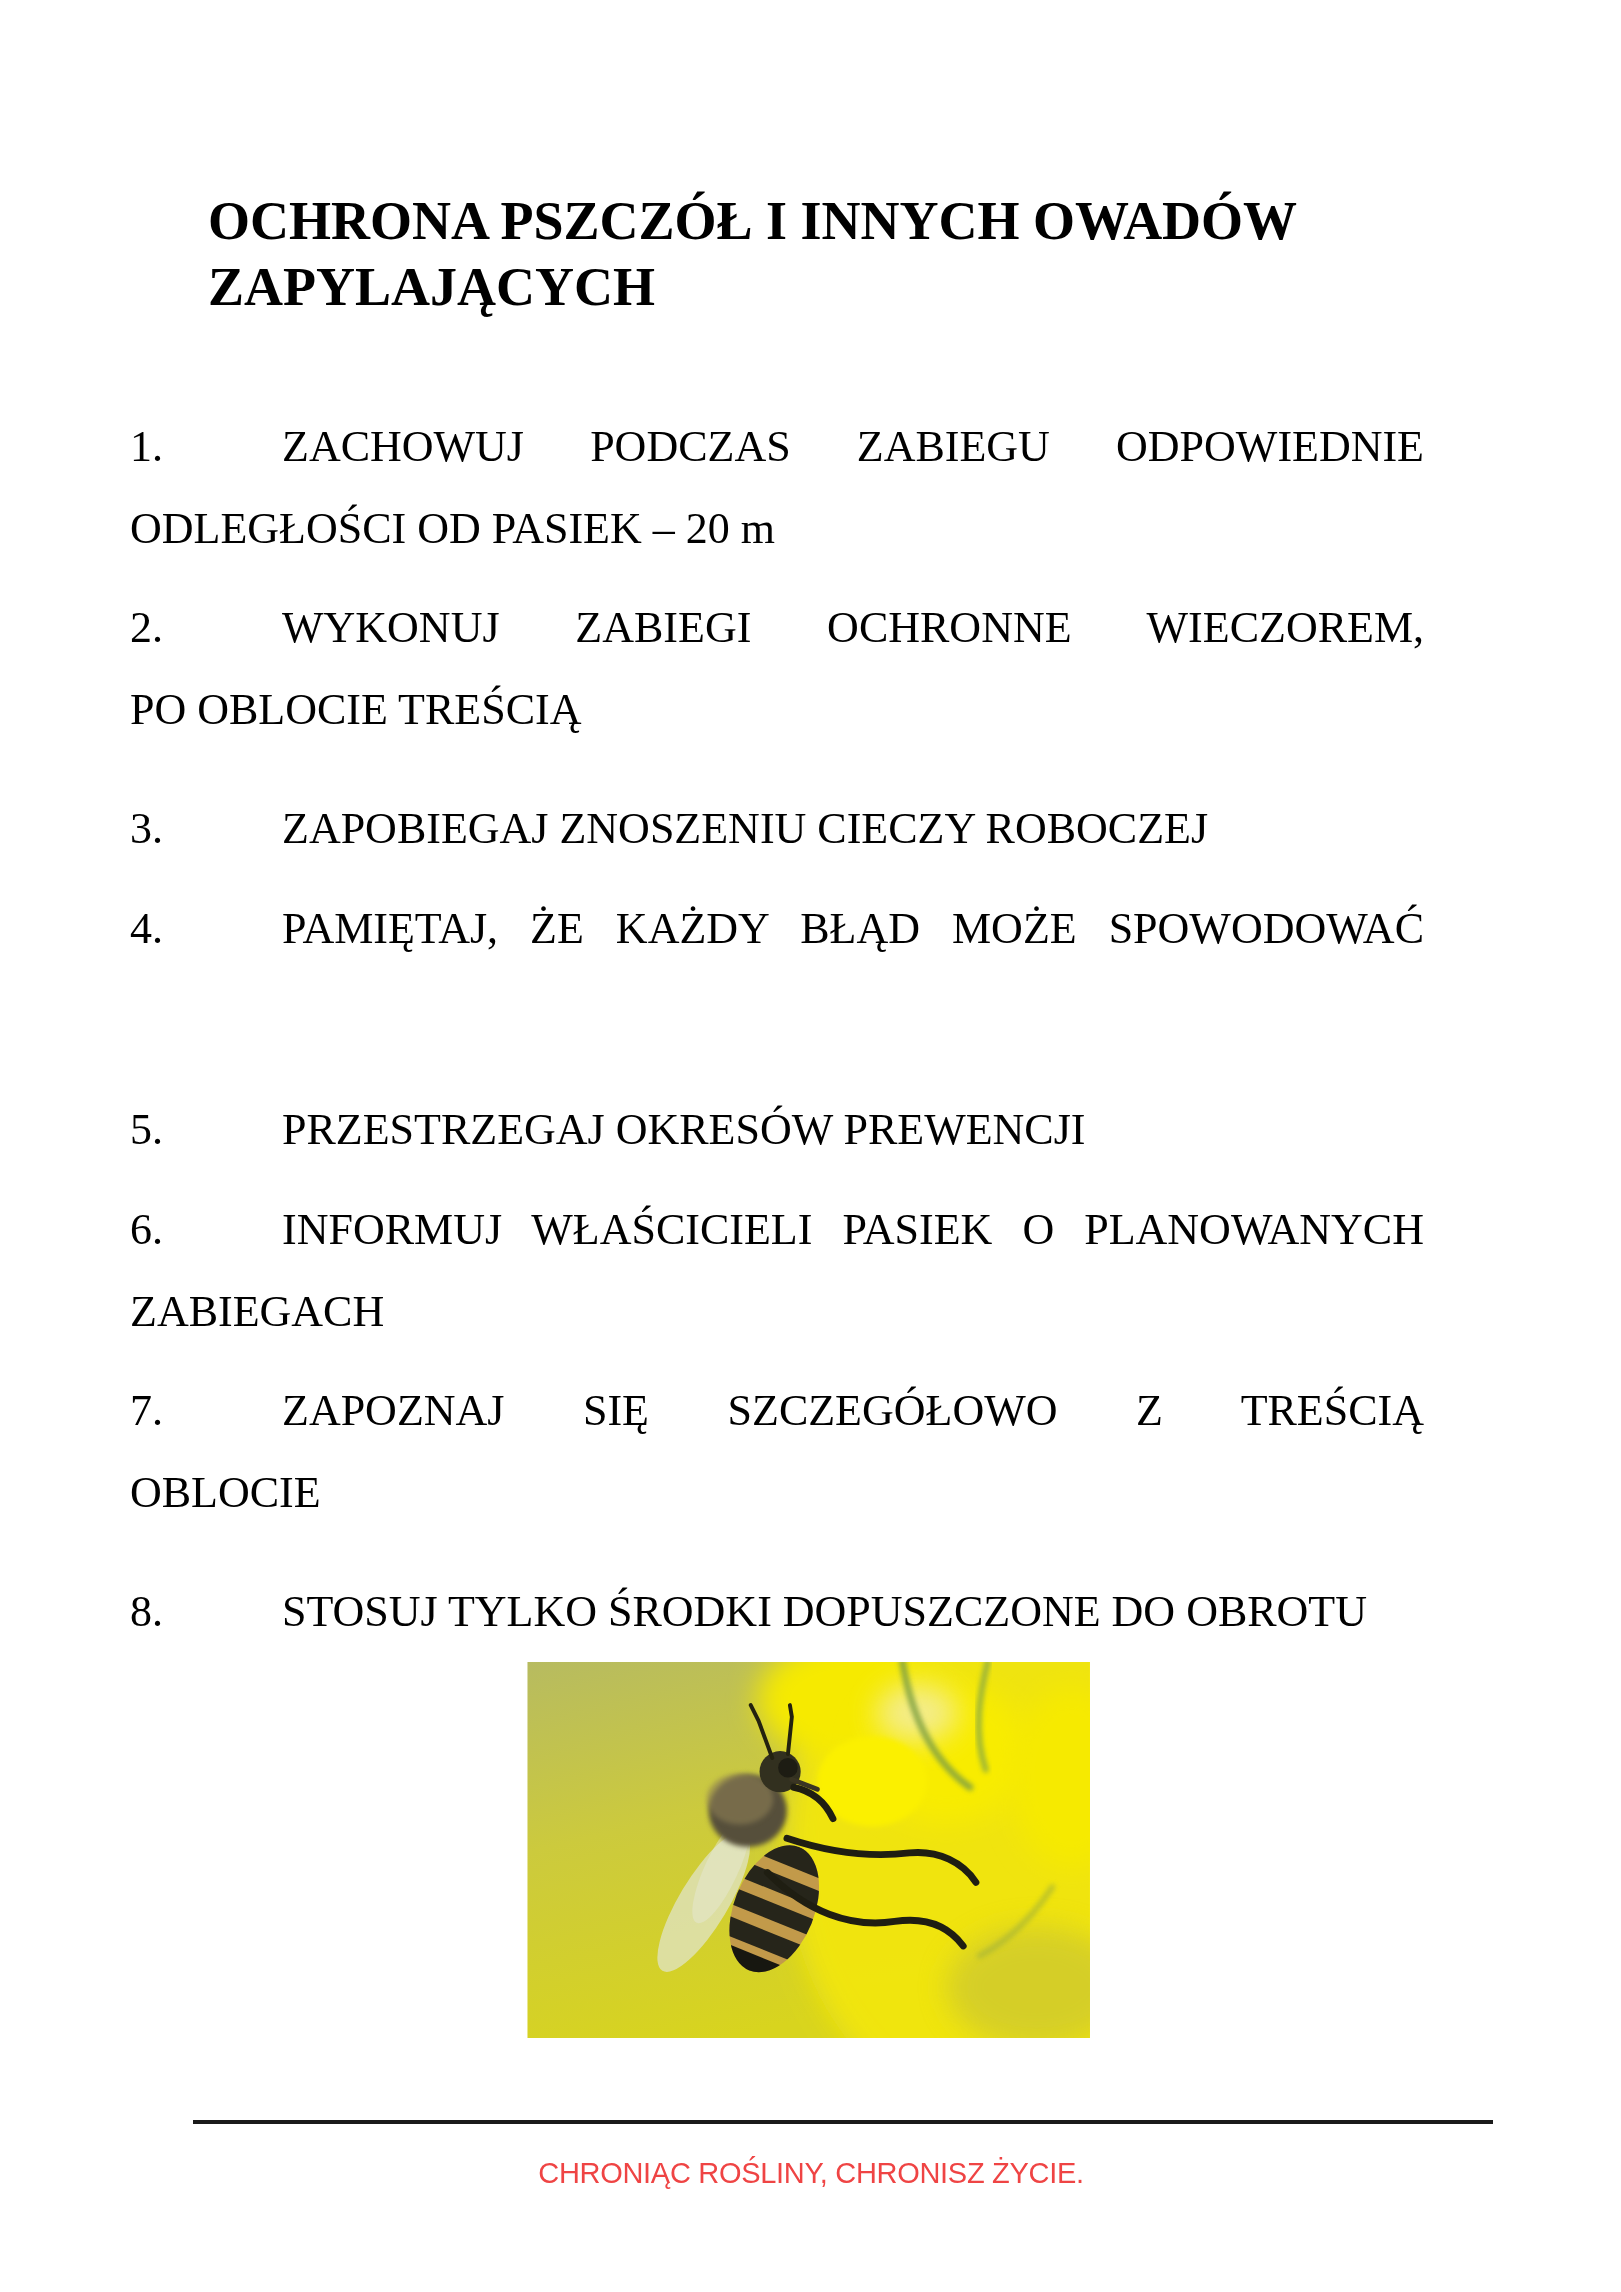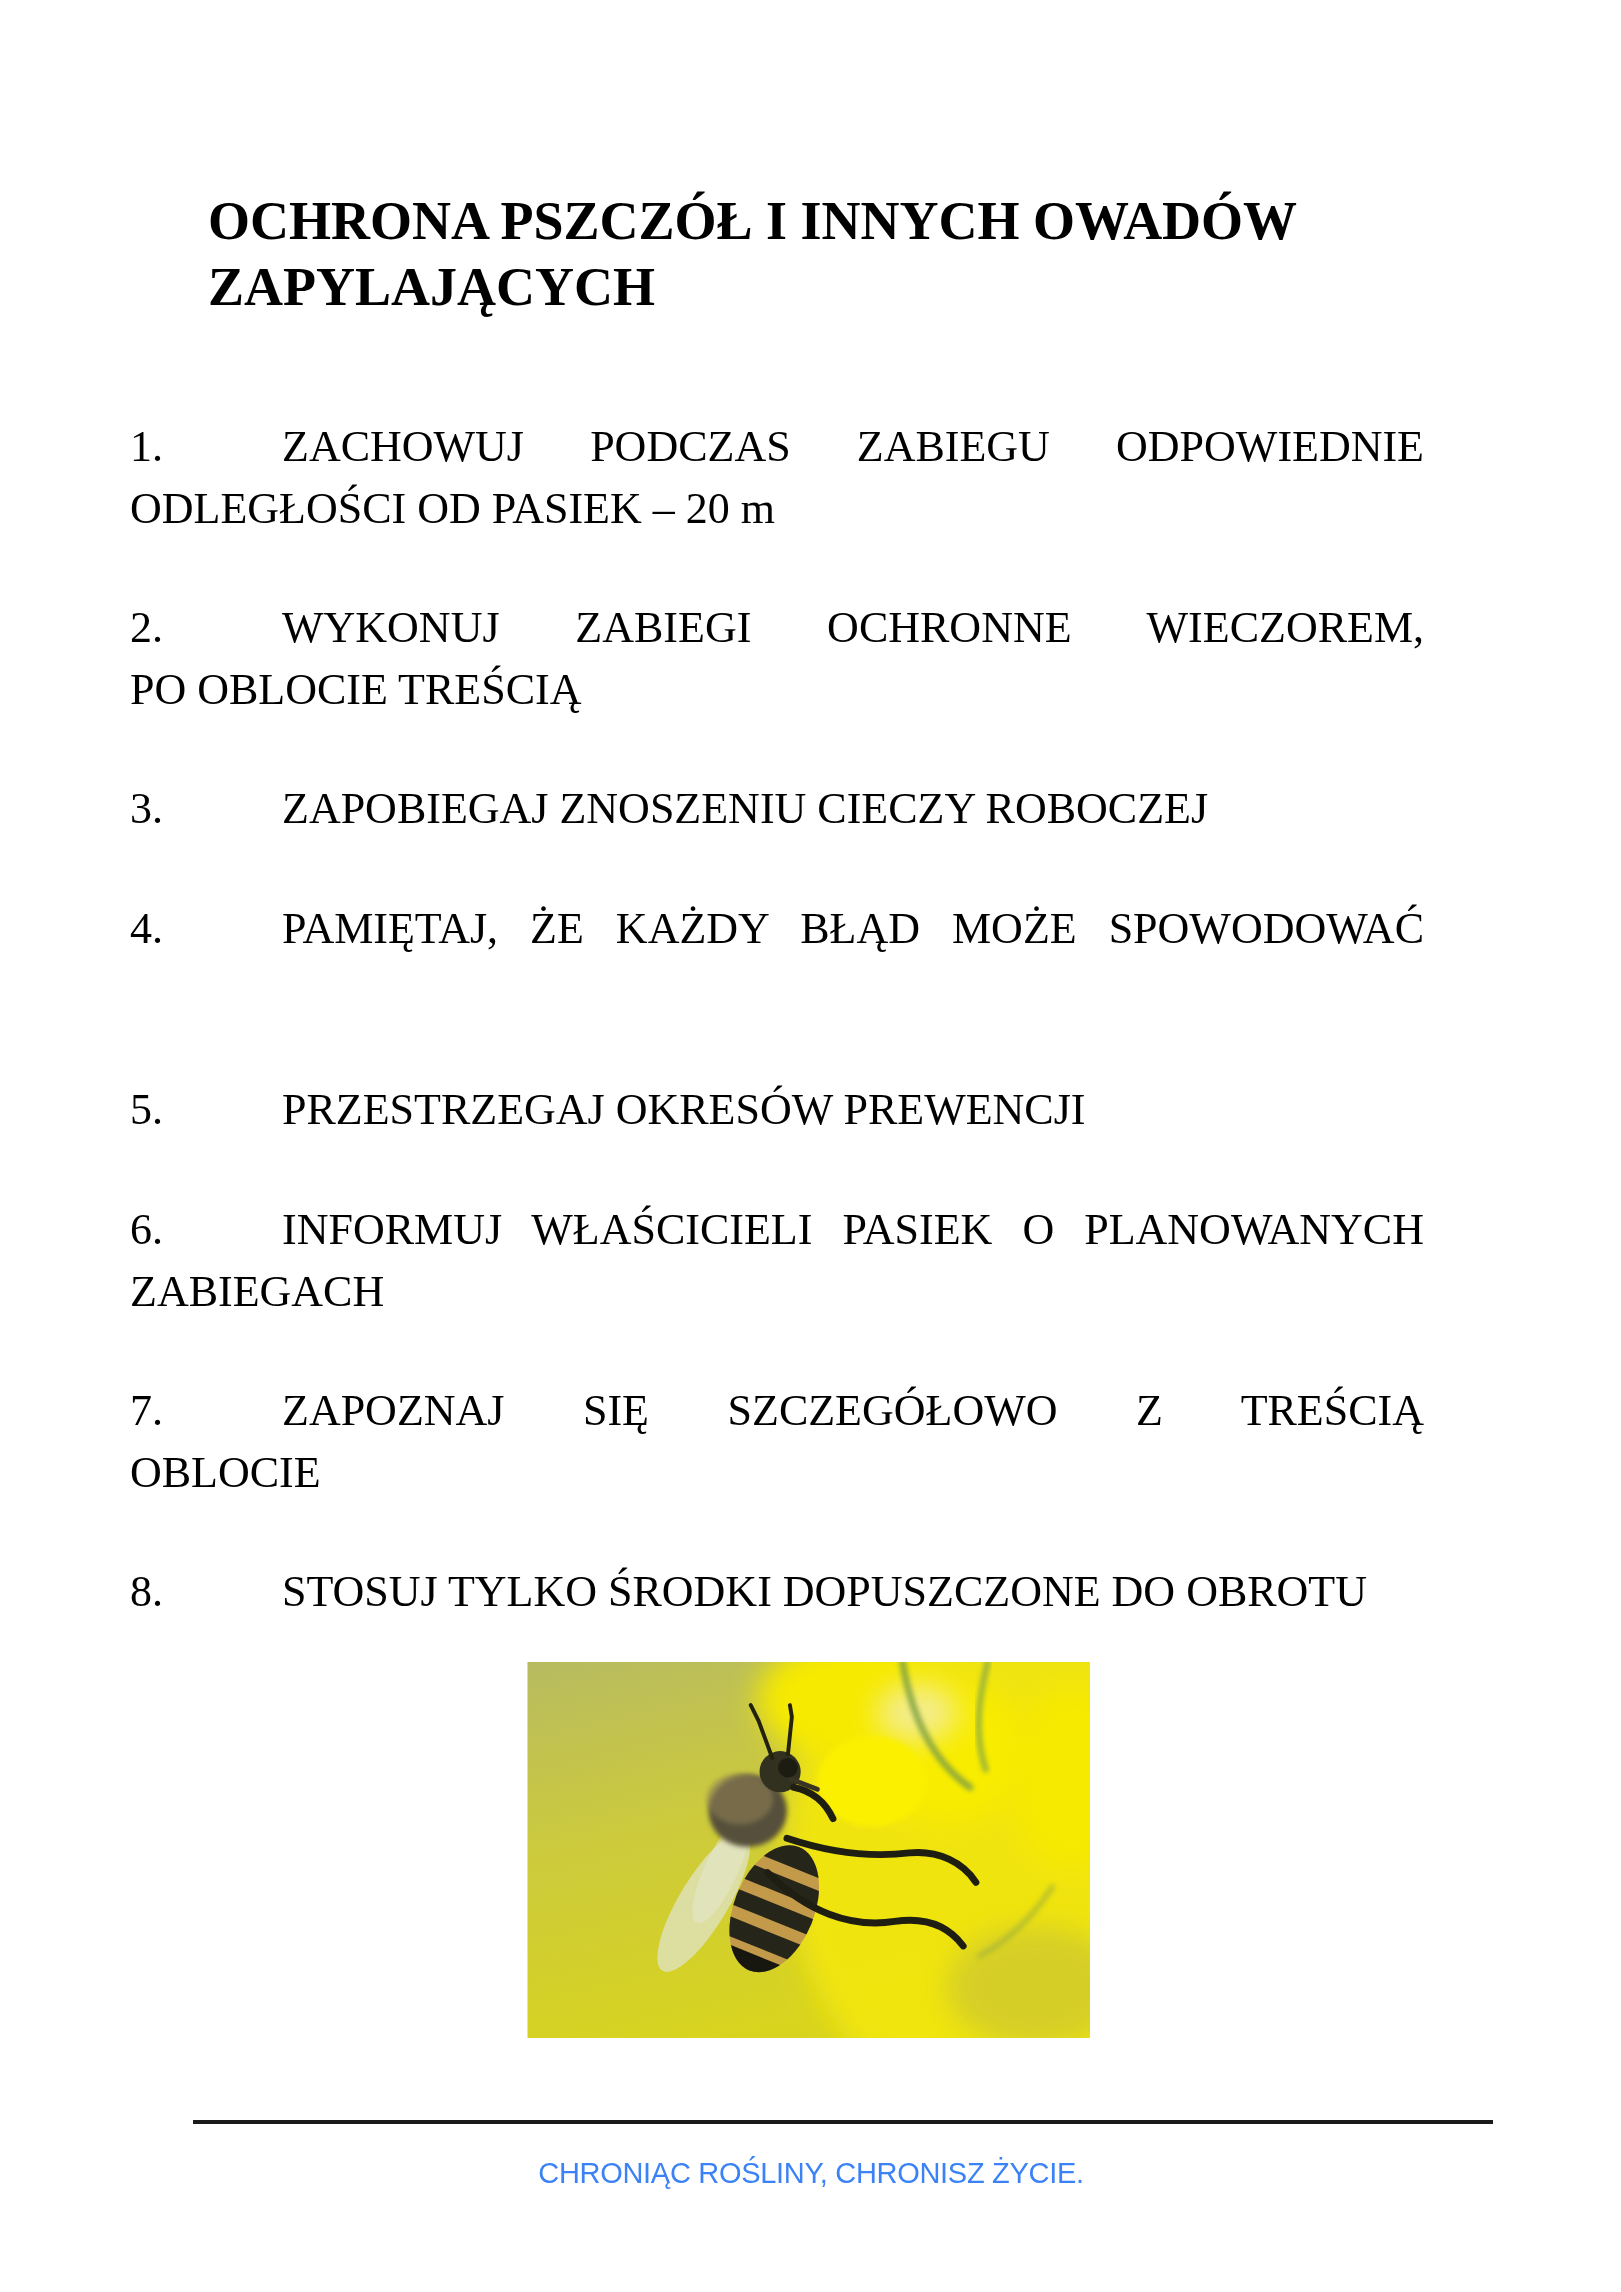--- a/index.html
+++ b/index.html
@@ -17,21 +17,21 @@
     top: 188px;
     padding-left: 78px;
     width: 1215px;
     text-align: left;
     font-weight: 700;
     font-size: 54px;
     line-height: 66px;
   }
   .list-item { font-weight: 400; font-size: 44px; line-height: 62px; }
   .line { text-align: justify; text-align-last: justify; }
-  .line.last { text-align-last: left; }
+  .line.last { text-align-last: left; margin-top: 20px; }
   .num {
     display: inline-block;
     width: 152px;
     text-align: left;
   }
   .figure {
     position: absolute;
     left: 527px;
     top: 1662px;
     width: 563px;
@@ -49,21 +49,21 @@
   .footer-text {
     position: absolute;
     left: 130px;
     top: 2154px;
     width: 1362px;
     text-align: center;
     font-family: "Liberation Sans", "DejaVu Sans", sans-serif;
     font-size: 29px;
     line-height: 39px;
     letter-spacing: -0.3px;
-    color: #3b82f6;
+    color: #ef4444;
   }
 </style>
 </head>
 <body>
 
 <div class="page">
 
   <div class="content-block doc-title">
     <div>OCHRONA PSZCZÓŁ I INNYCH OWADÓW</div>
     <div>ZAPYLAJĄCYCH</div>

